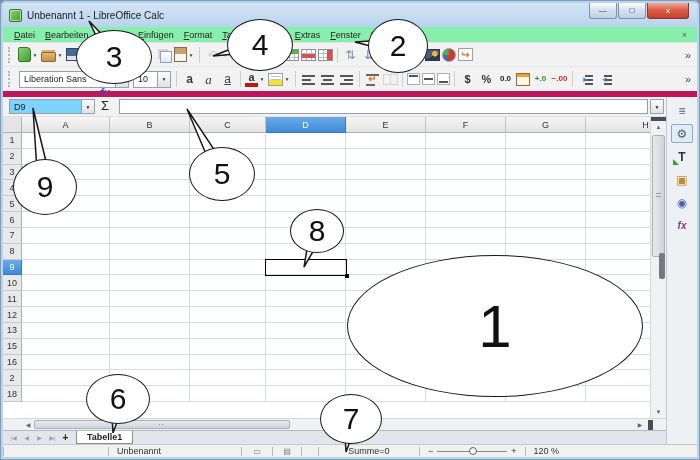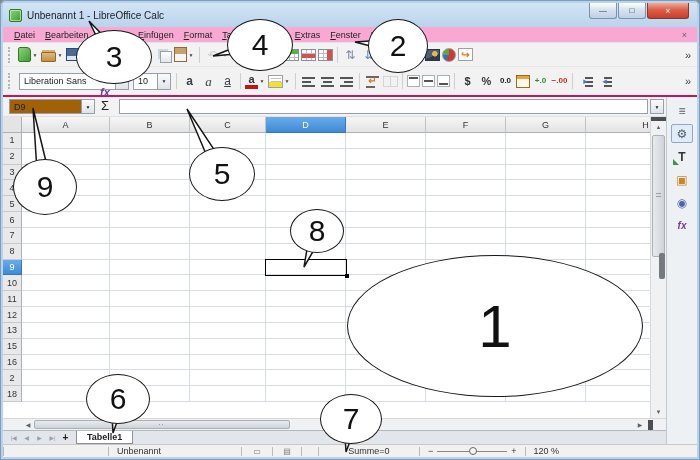--- a/index.html
+++ b/index.html
@@ -15,29 +15,29 @@
            border:1px solid #2d7a20;margin-right:5px;flex:none;
            box-shadow:inset 0 0 0 1px rgba(255,255,255,.5);}
   .wtitle{font-size:10px;color:#1c1c1c;}
   .winbtns{margin-left:auto;display:flex;align-self:flex-start;padding-right:8px;}
   .wbtn{width:28px;height:16px;display:flex;align-items:center;justify-content:center;font-size:8px;color:#234;
         background:linear-gradient(#fdfefe,#d7e2ef 45%,#bfd0e4);border:1px solid #7d92ab;border-top:none;
         border-radius:0 0 3px 3px;margin-left:1px;}
   .wbtn.close{width:42px;background:linear-gradient(#f2ab97,#dd6049 45%,#c43f2c);color:#fff;border-color:#8d3526;font-size:9px;}
 
   
-  .menubar{height:16px;display:flex;align-items:center;background:#f9a8d4;border-bottom:1px solid #e4e4e4;padding:0 6px;}
+  .menubar{height:16px;display:flex;align-items:center;background:#86efac;border-bottom:1px solid #e4e4e4;padding:0 6px;}
   .mitem{padding:2px 5px;cursor:default;}
   .mitem u{text-decoration:underline;}
   .mclose{margin-left:auto;color:#666;font-size:9px;padding:0 4px;}
 
   
   .toolbar{display:flex;align-items:center;background:#f2f2f2;padding:0 4px;}
   .tb1{height:24px;border-bottom:1px solid #e6e6e6;}
-  .tb2{height:30px;border-bottom:2px solid #be185d;}
+  .tb2{height:30px;border-bottom:6px solid #be185d;}
   .grip{width:5px;height:16px;border-left:2px dotted #b5b5b5;margin:0 4px 0 1px;flex:none;}
   .tsep{width:1px;height:16px;background:#cfcfcf;margin:0 3px;flex:none;}
   .tbtn{display:inline-flex;align-items:center;flex:none;margin:0 1px;}
   .ic{position:relative;width:17px;height:17px;display:inline-flex;align-items:center;justify-content:center;
       font-size:12px;color:#333;flex:none;line-height:1;}
   .dis{opacity:.4;filter:grayscale(1);}
   .dd{width:8px;font-size:5px;color:#444;display:inline-flex;justify-content:center;}
   .more{margin-left:auto;font-size:11px;color:#444;padding-right:2px;}
   .combo{height:17px;background:#fff;border:1px solid #96a0ac;display:inline-flex;align-items:center;
          font-size:9px;padding-left:4px;margin:0 2px;flex:none;}
@@ -98,21 +98,21 @@
   .i-addec{font-size:8px;font-weight:700;color:#2e8b2e;}
   .i-rmdec{font-size:8px;font-weight:700;color:#c03028;}
   .i-ind-r,.i-ind-l{font-size:9px;color:#4a77c9;background-repeat:no-repeat;
        background-image:linear-gradient(#555,#555),linear-gradient(#555,#555),linear-gradient(#555,#555);
        background-position:right 1px top 4px,right 1px top 8px,right 1px top 12px;background-size:8px 2px,8px 2px,8px 2px;}
 
   
   .midrow{display:flex;height:347px;}
   .mainleft{width:663px;flex:none;}
   .formulabar{height:20px;display:flex;align-items:center;background:#f2f2f2;padding:0 2px 0 6px;border-bottom:1px solid #e0e0e0;}
-  .namebox{width:86px;height:15px;background:#a16207;border:1px solid #96a0ac;display:flex;align-items:center;padding-left:4px;flex:none;}
+  .namebox{width:86px;height:15px;background:#7dd3fc;border:1px solid #96a0ac;display:flex;align-items:center;padding-left:4px;flex:none;}
   .nbdd{margin-left:auto;width:13px;height:100%;background:linear-gradient(#fafafa,#dfe4ea);border-left:1px solid #96a0ac;display:flex;align-items:center;justify-content:center;font-size:5px;}
   .fbic{width:20px;display:flex;justify-content:center;align-items:center;flex:none;}
   .fb-fx{color:#7a3a9a;font-style:italic;font-weight:700;font-size:11px;}
   .fb-sum{font-size:13px;color:#222;}
   .fb-eq{font-size:12px;font-weight:700;color:#44556a;}
   .fbinput{flex:1;height:15px;background:#fff;border:1px solid #96a0ac;margin-left:4px;}
   .fbexpand{width:14px;height:15px;margin-left:2px;background:linear-gradient(#fafafa,#dfe4ea);border:1px solid #96a0ac;display:flex;align-items:center;justify-content:center;font-size:5px;flex:none;}
 
   
   .bodyrow{display:flex;height:301px;}

